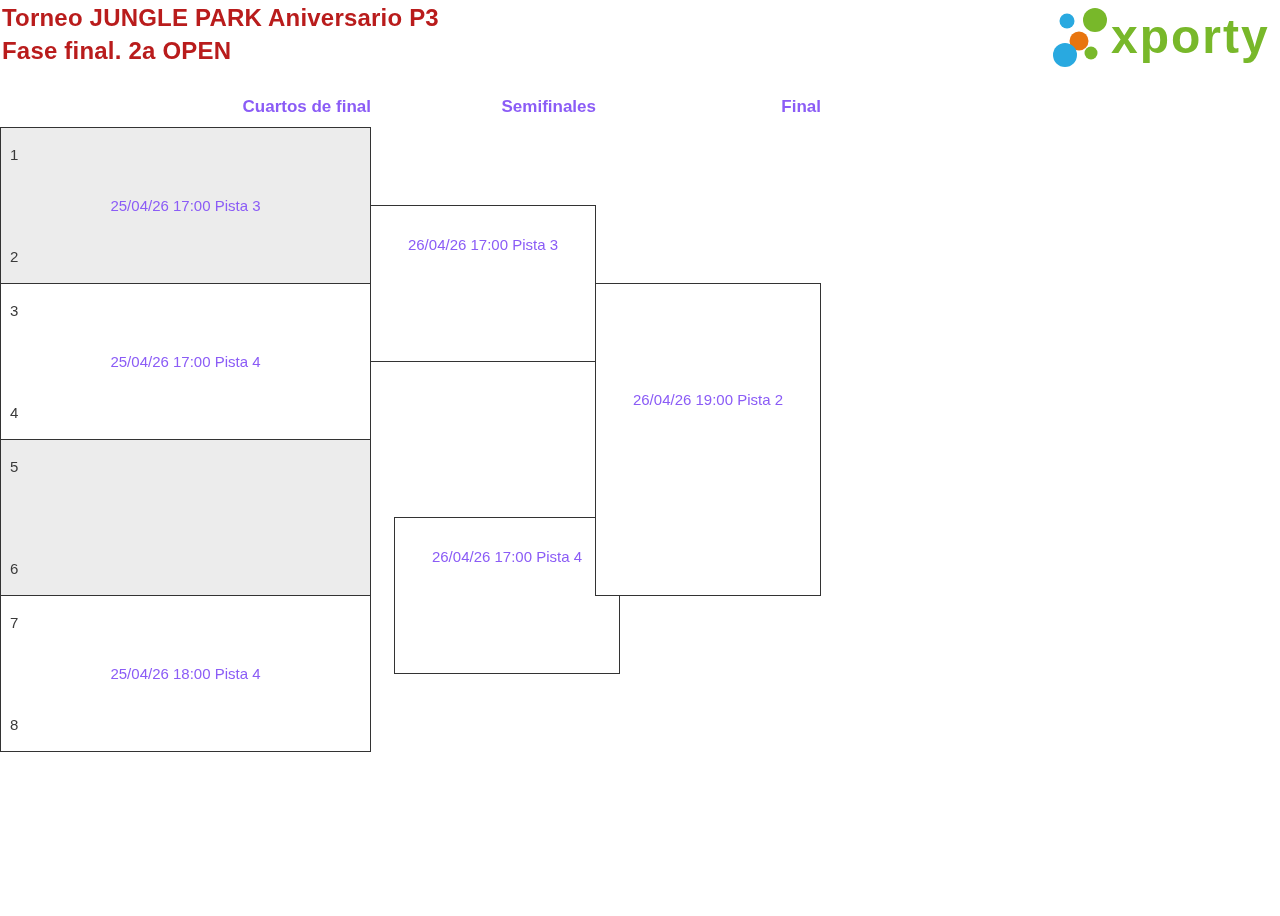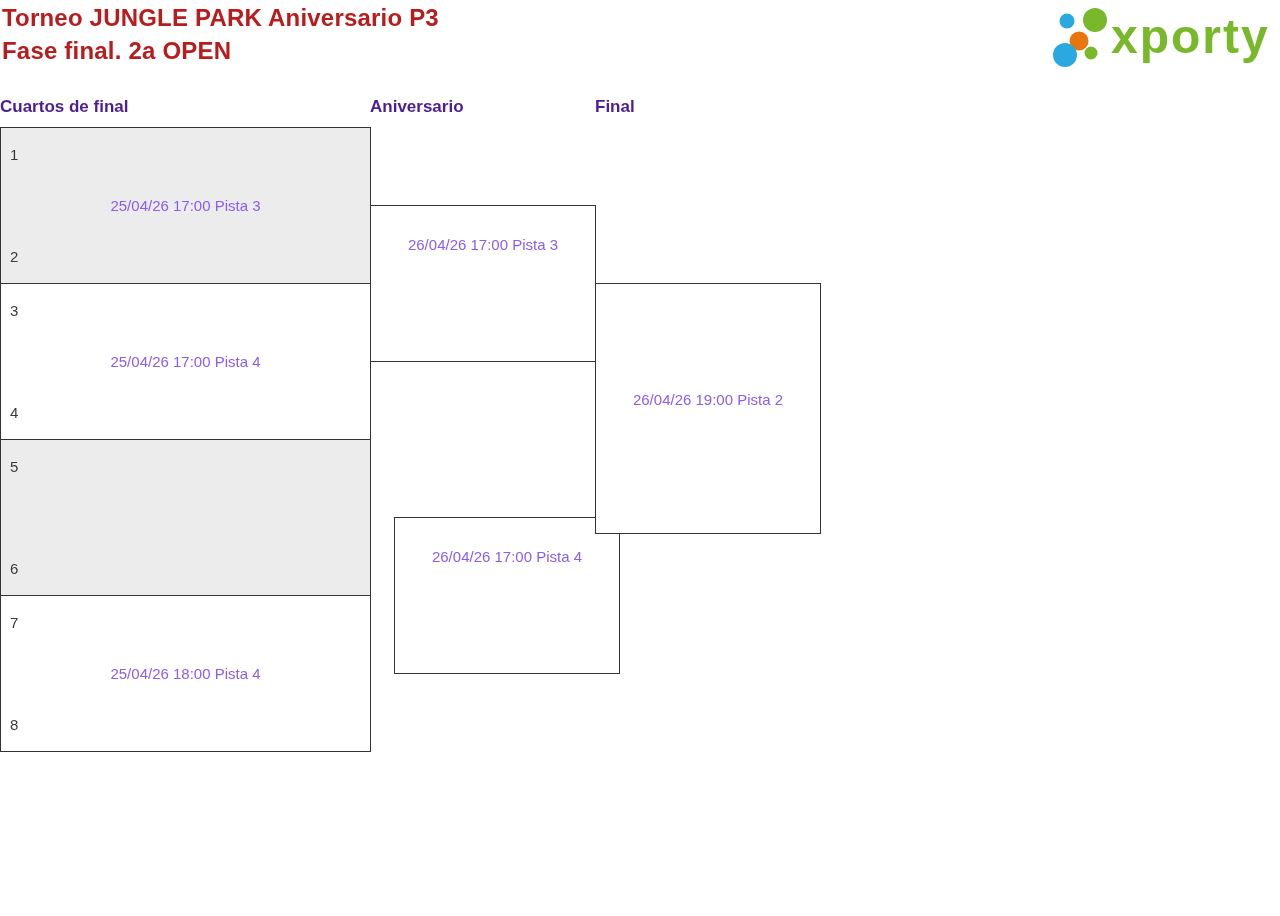--- a/index.html
+++ b/index.html
@@ -17,36 +17,36 @@
     font-size: 24px; font-weight: 600; line-height: 33px;
     color: #b91c1c; letter-spacing: 0.2px;
   }
 
   
   .logo { position: absolute; left: 1045px; top: 0; width: 235px; height: 75px; }
 
   
   .round-header {
     position: absolute; top: 97px; height: 21px;
-    text-align: left; font-size: 17px; font-weight: 600; color: #4c1d95;
+    text-align: right; font-size: 17px; font-weight: 600; color: #8b5cf6;
   }
   .h-qf { left: 0;   width: 371px; }
   .h-sf { left: 370px; width: 226px; }
   .h-f  { left: 595px; width: 226px; }
 
   
   .match {
     position: absolute;
     background: #ffffff;
     border: 1px solid #333333;
   }
   .match.shaded { background: #ececec; }
   .col-qf { left: 0;     width: 371px; height: 157px; }
   .col-sf { left: 370px; width: 226px; height: 157px; }
-  .col-f  { left: 595px; width: 226px; height: 251px; }
+  .col-f  { left: 595px; width: 226px; height: 313px; }
   .qf1 { top: 127px; } .qf2 { top: 283px; } .qf3 { top: 439px; } .qf4 { top: 595px; }
   .sf1 { top: 205px; } .sf2 { top: 517px; margin-left: 24px; }
   .f1  { top: 283px; }
 
   .match .info {
     position: absolute; left: 0; right: 0;
     text-align: center;
     font-size: 15px; color: #8b5cf6; line-height: 20px;
   }
   .col-qf .info { top: 68px; }
@@ -77,21 +77,21 @@
         <circle cx="50" cy="20" r="12" fill="#78b82a"></circle>
         <circle cx="34" cy="41" r="9.5" fill="#e8750e"></circle>
         <circle cx="20" cy="55" r="12" fill="#29a9e0"></circle>
         <circle cx="46" cy="53" r="6.5" fill="#78b82a"></circle>
       </g>
       <text x="66" y="53" font-family="Liberation Sans, sans-serif" font-weight="bold" font-size="48" letter-spacing="2" fill="#78b82a">xporty</text>
     </svg>
   </div>
 
   <div class="round-header h-qf">Cuartos de final</div>
-  <div class="round-header h-sf">Aniversario</div>
+  <div class="round-header h-sf">Semifinales</div>
   <div class="round-header h-f">Final</div>
 
   <div class="match col-qf qf1 shaded">
     <span class="seed seed-top">1</span>
     <div class="info">25/04/26 17:00 Pista 3</div>
     <span class="seed seed-bottom">2</span>
   </div>
 
   <div class="match col-qf qf2">
     <span class="seed seed-top">3</span>

